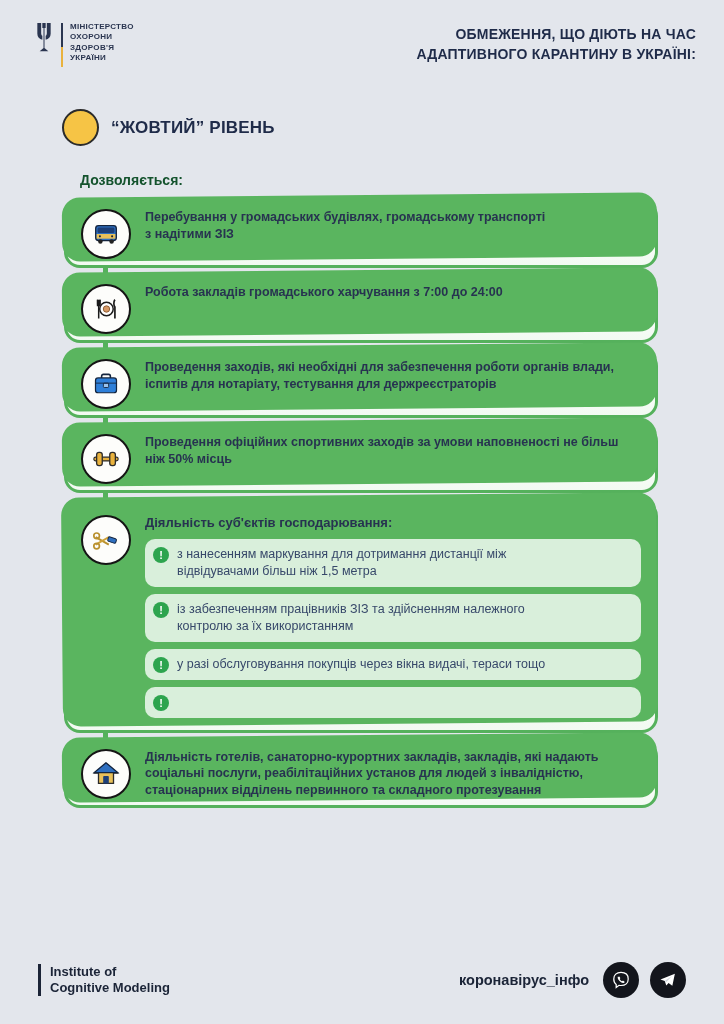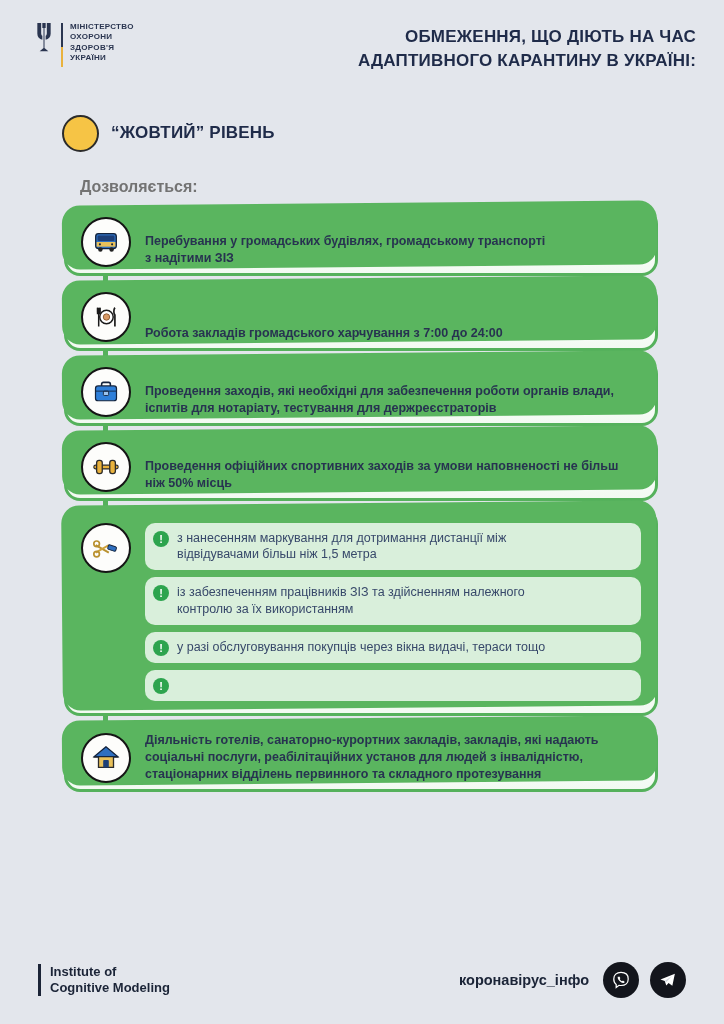--- a/index.html
+++ b/index.html
@@ -7,36 +7,36 @@
     position:relative;width:724px;height:1024px;margin:0 auto;
     background:#e3e6ec;overflow:hidden;
     font-family:"Liberation Sans",sans-serif;color:#22304d;
   }
   
   .header{display:flex;justify-content:space-between;align-items:flex-start;padding:22px 28px 0 34px;}
   .logo{display:flex;gap:7px;align-items:flex-start;}
   .logo-divider{width:2px;height:44px;background:linear-gradient(#2a3550 0 55%,#e9b23d 55% 100%);margin-top:1px;}
   .logo-text{font-size:8px;font-weight:bold;line-height:1.3;color:#2a3550;letter-spacing:.3px;}
   .page-title{
-    text-align:right;font-weight:bold;font-size:17px;line-height:1.4;color:#1f2b49;
+    text-align:right;font-weight:bold;font-size:14px;line-height:1.4;color:#1f2b49;
     white-space:pre-line;letter-spacing:.2px;margin-top:3px;
   }
   
   .level-row{display:flex;align-items:center;gap:12px;margin:42px 7px 0 62px;}
   .level-dot{width:33px;height:33px;border-radius:50%;border:2px solid #2b2b2b;background:#f6c445;}
   .level-label{font-size:17px;font-weight:bold;color:#1f2b49;letter-spacing:.2px;}
-  .allowed-label{margin:26px 0 0 80px;font-size:16px;font-weight:bold;color:#737373;}
+  .allowed-label{margin:26px 0 0 80px;font-size:14px;font-weight:bold;color:#14532d;}
   
   .cards{position:relative;width:594px;margin:12px 0 0 64px;display:flex;flex-direction:column;gap:7px;}
   .connector{position:absolute;left:39px;top:22px;bottom:32px;width:5px;background:#55b15c;z-index:0;}
   .card{
     position:relative;z-index:1;
     border:3px solid #55b15c;border-radius:16px;
     background:linear-gradient(180deg,#eaf6ea 0%,#fcfefc 45%,#f2faf2 100%);
-    display:flex;align-items:flex-end;gap:14px;
+    display:flex;align-items:flex-start;gap:14px;
     padding:6px 14px;min-height:44px;
   }
   .card::before{
     content:"";position:absolute;z-index:-1;
     left:-5px;right:-2px;top:-8px;bottom:6px;
     background:#5ab55f;border-radius:18px;transform:rotate(-.5deg);
   }
   .icon-circle{
     flex-shrink:0;width:46px;height:46px;border-radius:50%;
     background:#fdfdfb;border:2.5px solid #151515;
@@ -154,20 +154,21 @@
       <span class="icon-circle">
         <svg width="30" height="30" viewBox="0 0 32 32">
           <path d="M5 13l14 8" stroke="#b9912f" stroke-width="2"></path>
           <path d="M5 21l14-8" stroke="#cfa23a" stroke-width="2"></path>
           <circle cx="6" cy="11.5" r="3" fill="none" stroke="#b9912f" stroke-width="1.8"></circle>
           <circle cx="6" cy="22.5" r="3" fill="none" stroke="#b9912f" stroke-width="1.8"></circle>
           <rect x="18" y="13.4" width="9" height="5" rx="1.5" transform="rotate(18 22 16)" fill="#2e6fc0" stroke="#14243d" stroke-width="1"></rect>
         </svg>
       </span>
       <div class="card-body">
+        <div class="card-title">Діяльність суб'єктів господарювання:</div>
         <div class="pill">
           <span class="pill-bullet">!</span>
           <span class="pill-text">з нанесенням маркування для дотримання дистанції між
 відвідувачами більш ніж 1,5 метра</span>
         </div>
         <div class="pill">
           <span class="pill-bullet">!</span>
           <span class="pill-text">із забезпеченням працівників ЗІЗ та здійсненням належного
 контролю за їх використанням</span>
         </div>

